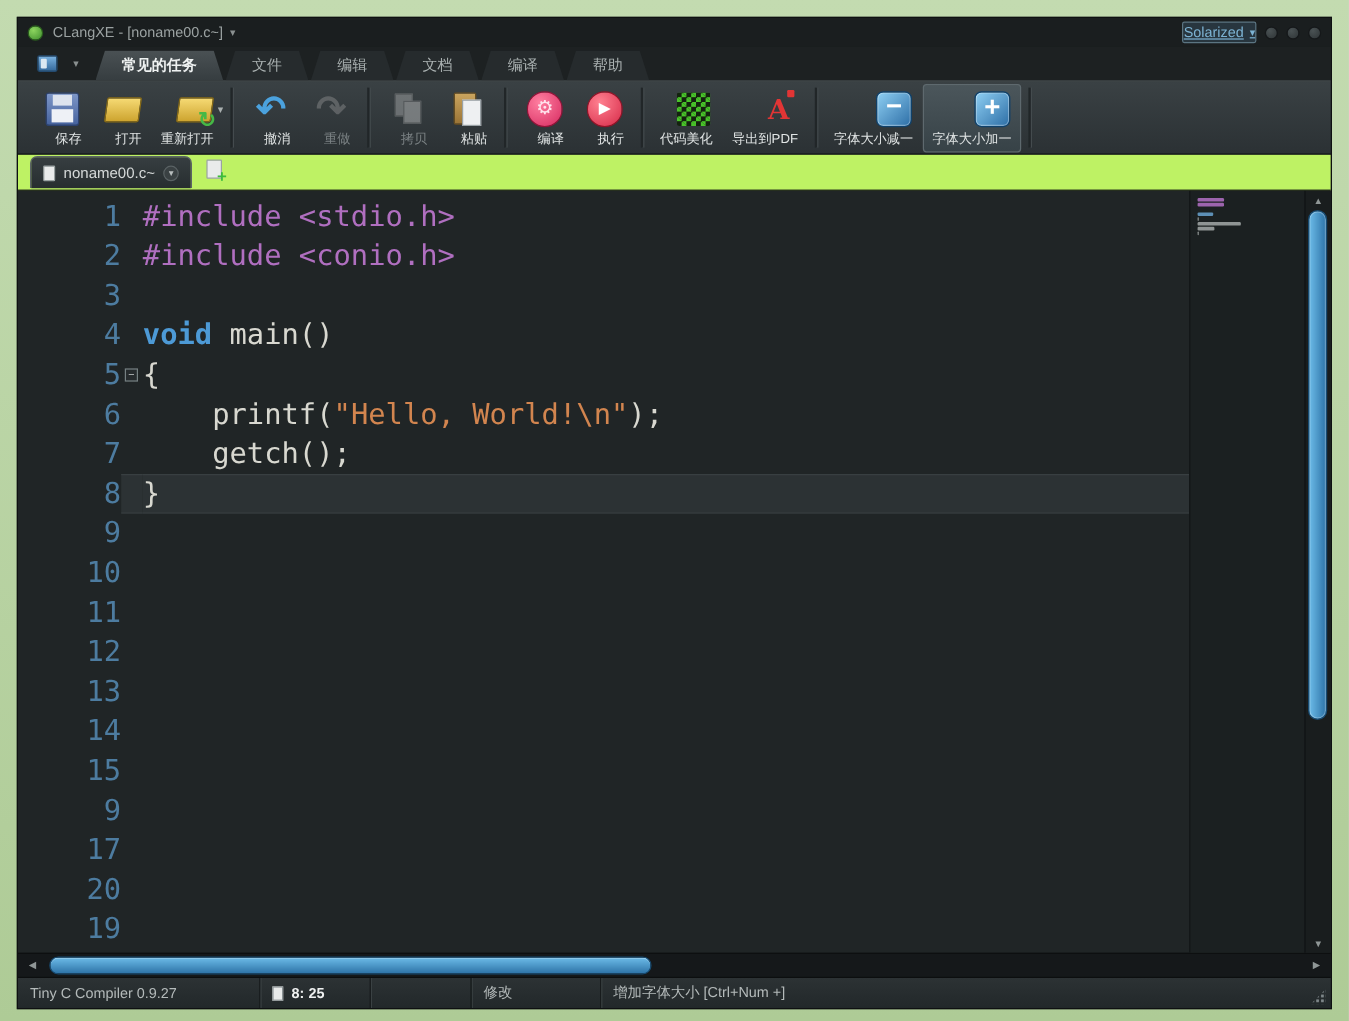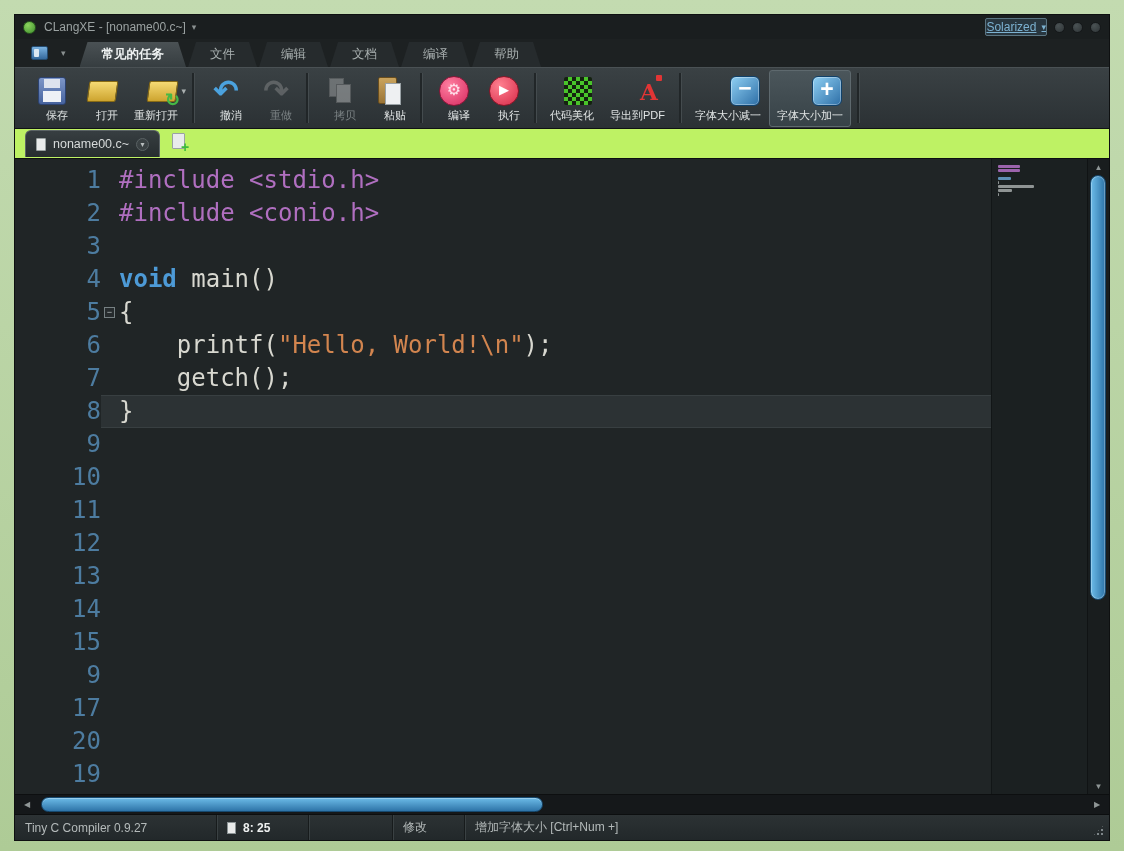--- a/index.html
+++ b/index.html
@@ -95,21 +95,21 @@
   .hs-arr{width:24px;flex:none;color:#8f9696;font-size:8px;display:flex;align-items:center;justify-content:center}
   .hs-track{flex:1;position:relative}
   .hthumb{position:absolute;left:2px;top:2px;bottom:2px;width:48%;border-radius:8px;background:linear-gradient(#6cbbe8,#2e74a8);border:1px solid #174a70;box-shadow:inset 0 1px 0 rgba(255,255,255,.3)}
 
   
   .statusbar{height:26px;flex:none;background:linear-gradient(#2c3234,#22282a);border-top:1px solid #0c0e0f;display:flex;align-items:stretch;color:#b4baba;font-size:12px;position:relative}
   .sb-cell{display:flex;align-items:center;padding:0 10px;border-right:1px solid #171b1c;box-shadow:1px 0 0 #3a4143}
   .sb-c1{width:202px}
   .sb-c2{width:92px}
   .sb-c3{width:84px}
-  .sb-c4{width:72px}
+  .sb-c4{width:108px}
   .sb-c5{flex:1;border-right:none;box-shadow:none}
   .sb-cursor{font-weight:bold;color:#eef0f0}
   .sb-pg{width:9px;height:12px;background:#e8eaea;border:1px solid #8a9294;margin-right:7px;flex:none}
   .grip{position:absolute;right:4px;bottom:3px;width:13px;height:13px;background-image:radial-gradient(#7e8689 1.1px,transparent 1.3px);background-size:4px 4px;clip-path:polygon(100% 0,100% 100%,0 100%)}
 </style>
 </head>
 <body>
 
 <div class="window">
 

